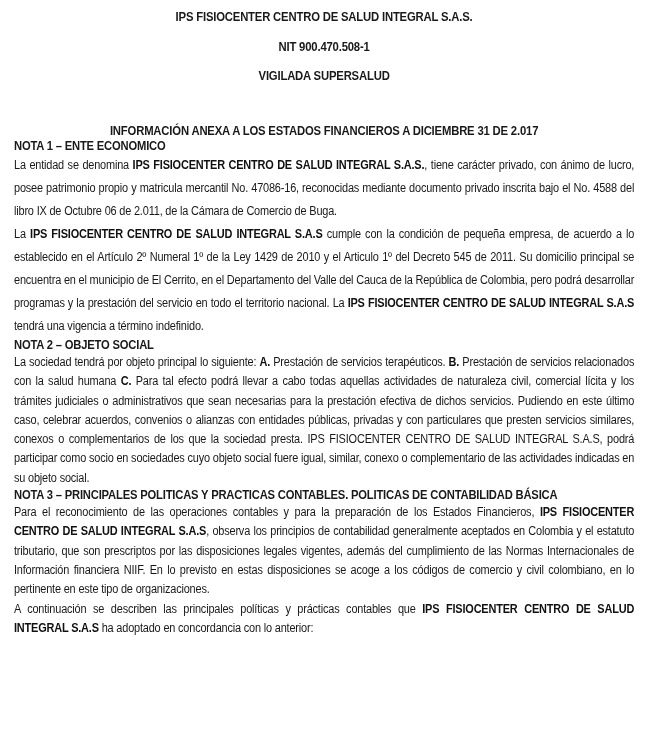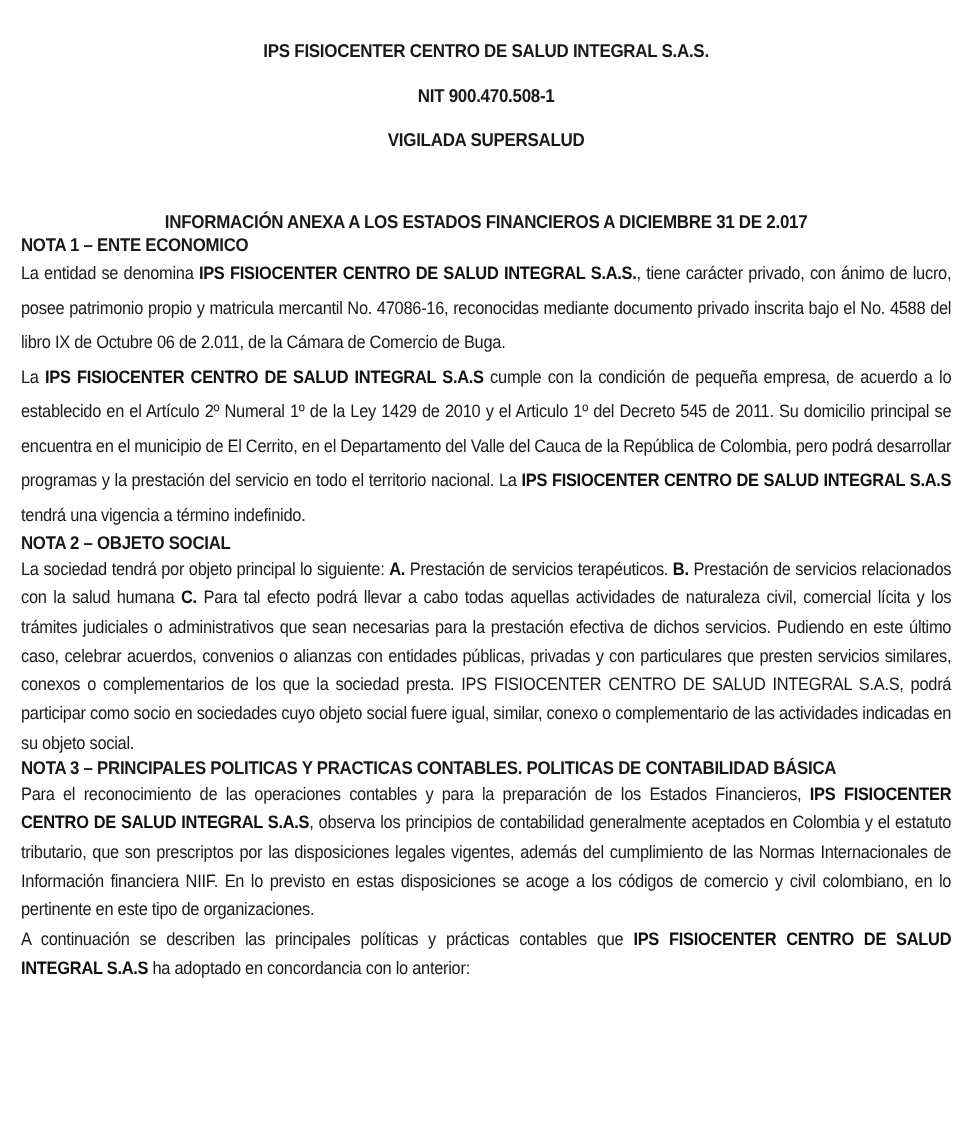--- a/index.html
+++ b/index.html
@@ -9,21 +9,21 @@
     width: 648px;
     height: 753px;
     overflow: hidden;
   }
   .page {
     position: relative;
     width: 648px;
     height: 753px;
     background: #ffffff;
     box-sizing: border-box;
-    padding: 27px 0 0 14px;
+    padding: 10px 0 0 14px;
     font-family: "Liberation Sans", sans-serif;
     color: #191919;
   }
   
   .content {
     width: 680px;
     transform: scaleX(0.912);
     transform-origin: 0 0;
   }
   .center-line {

